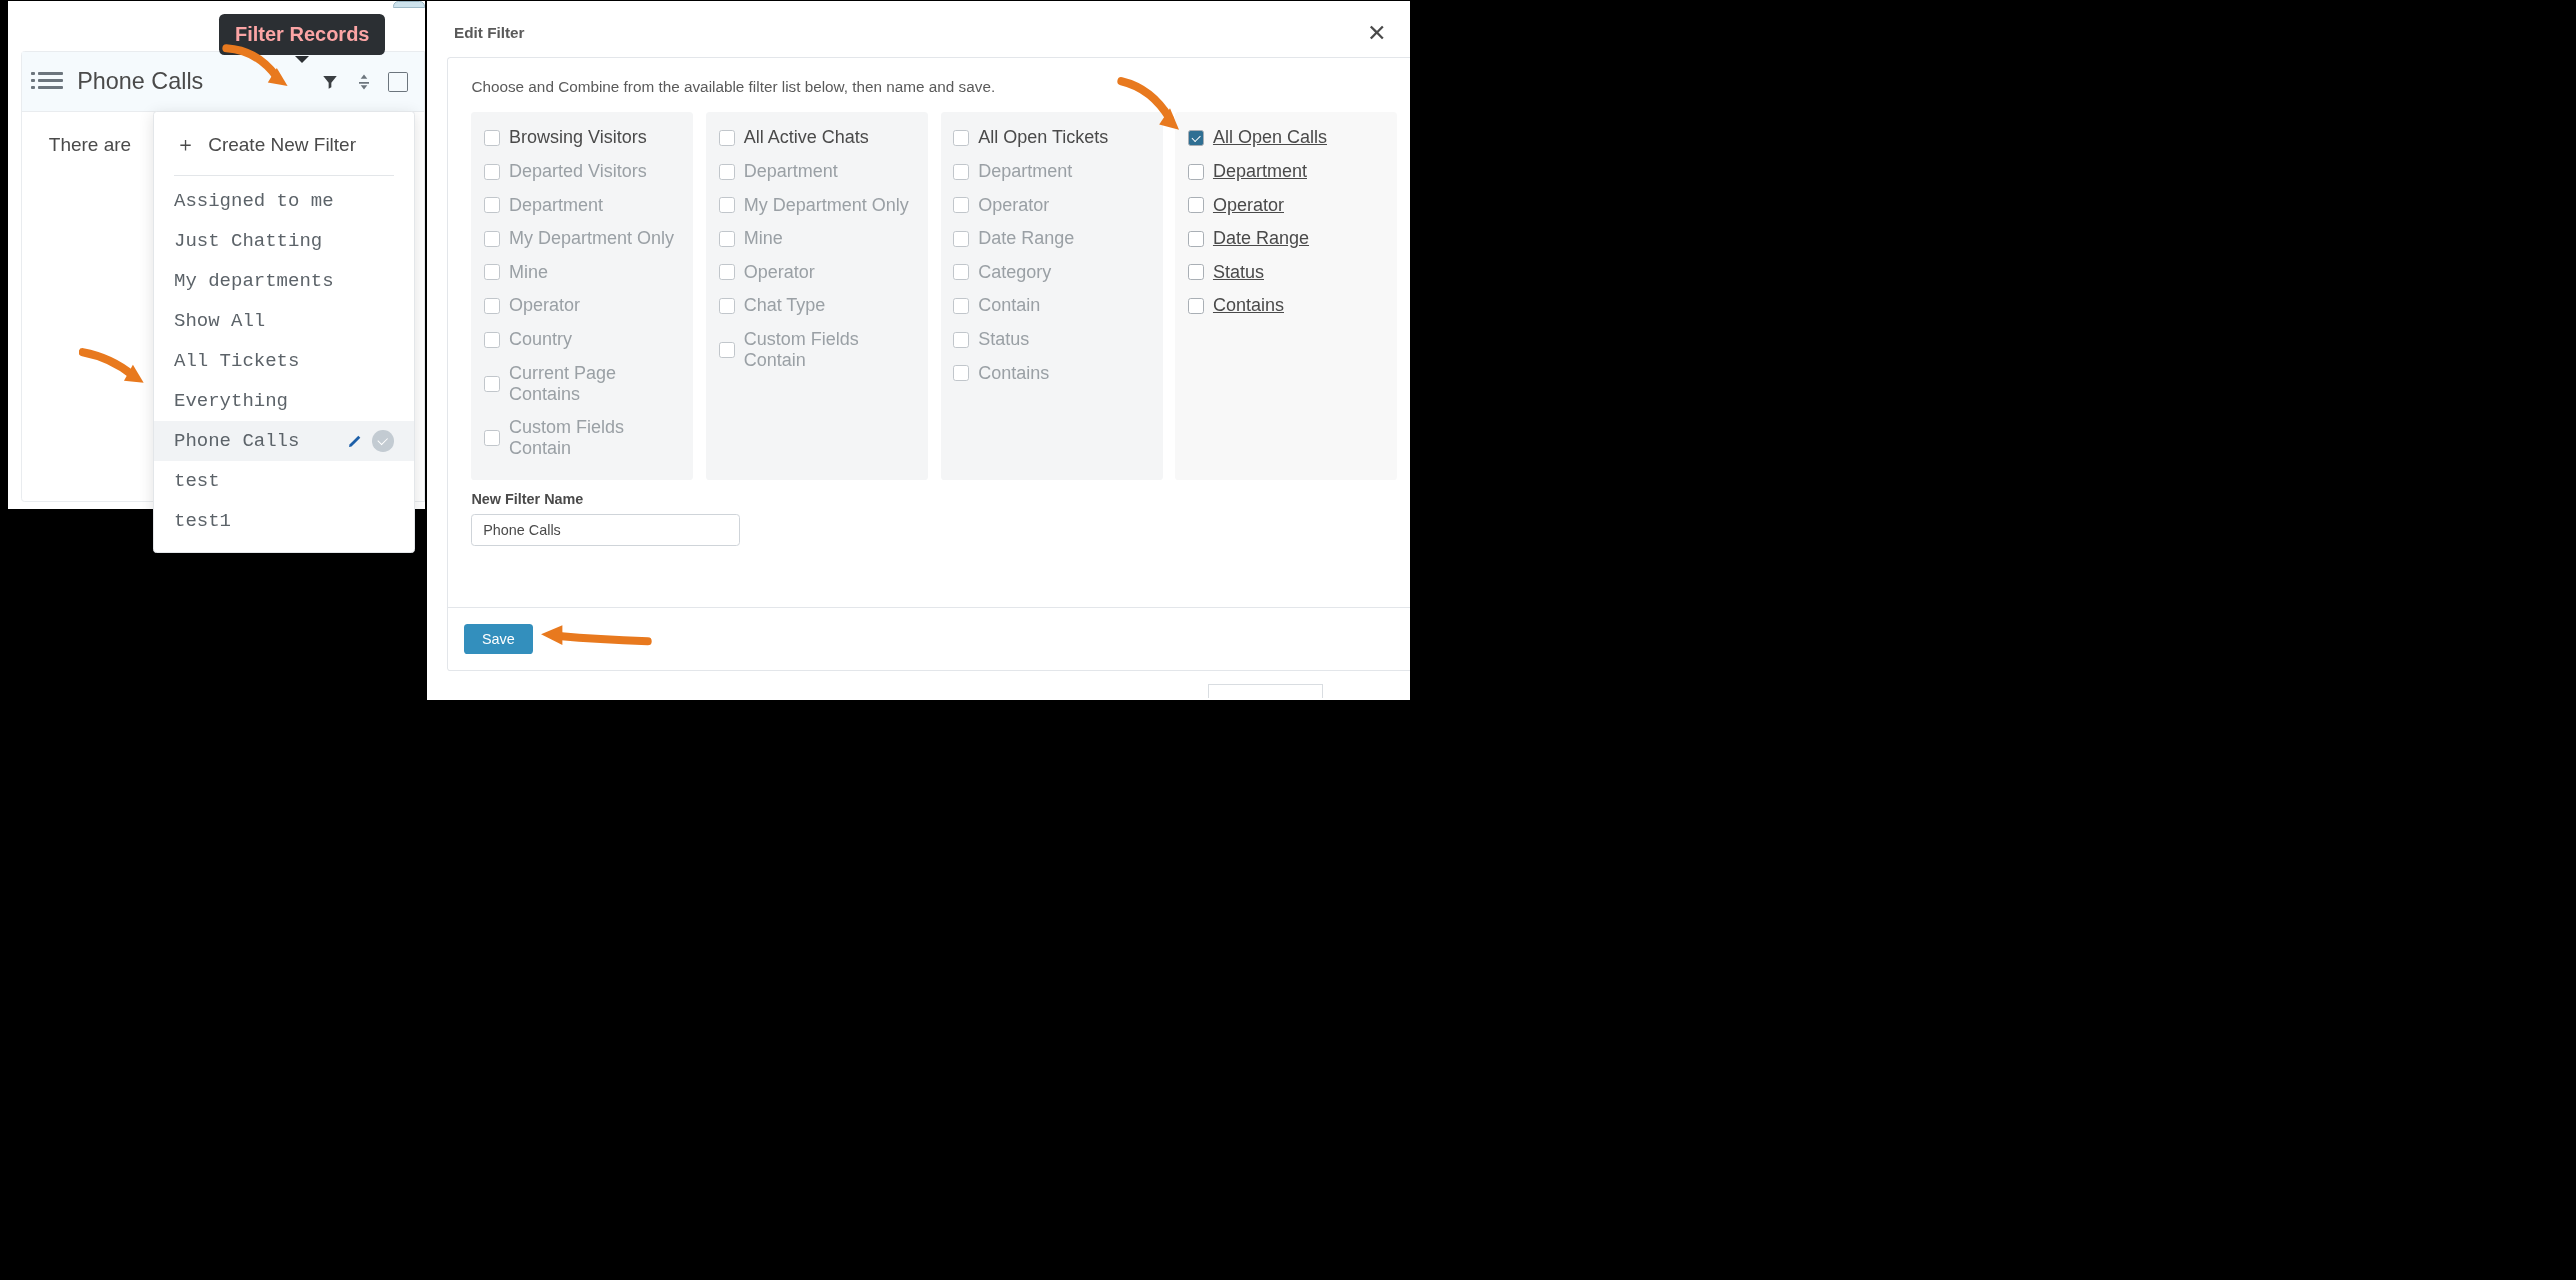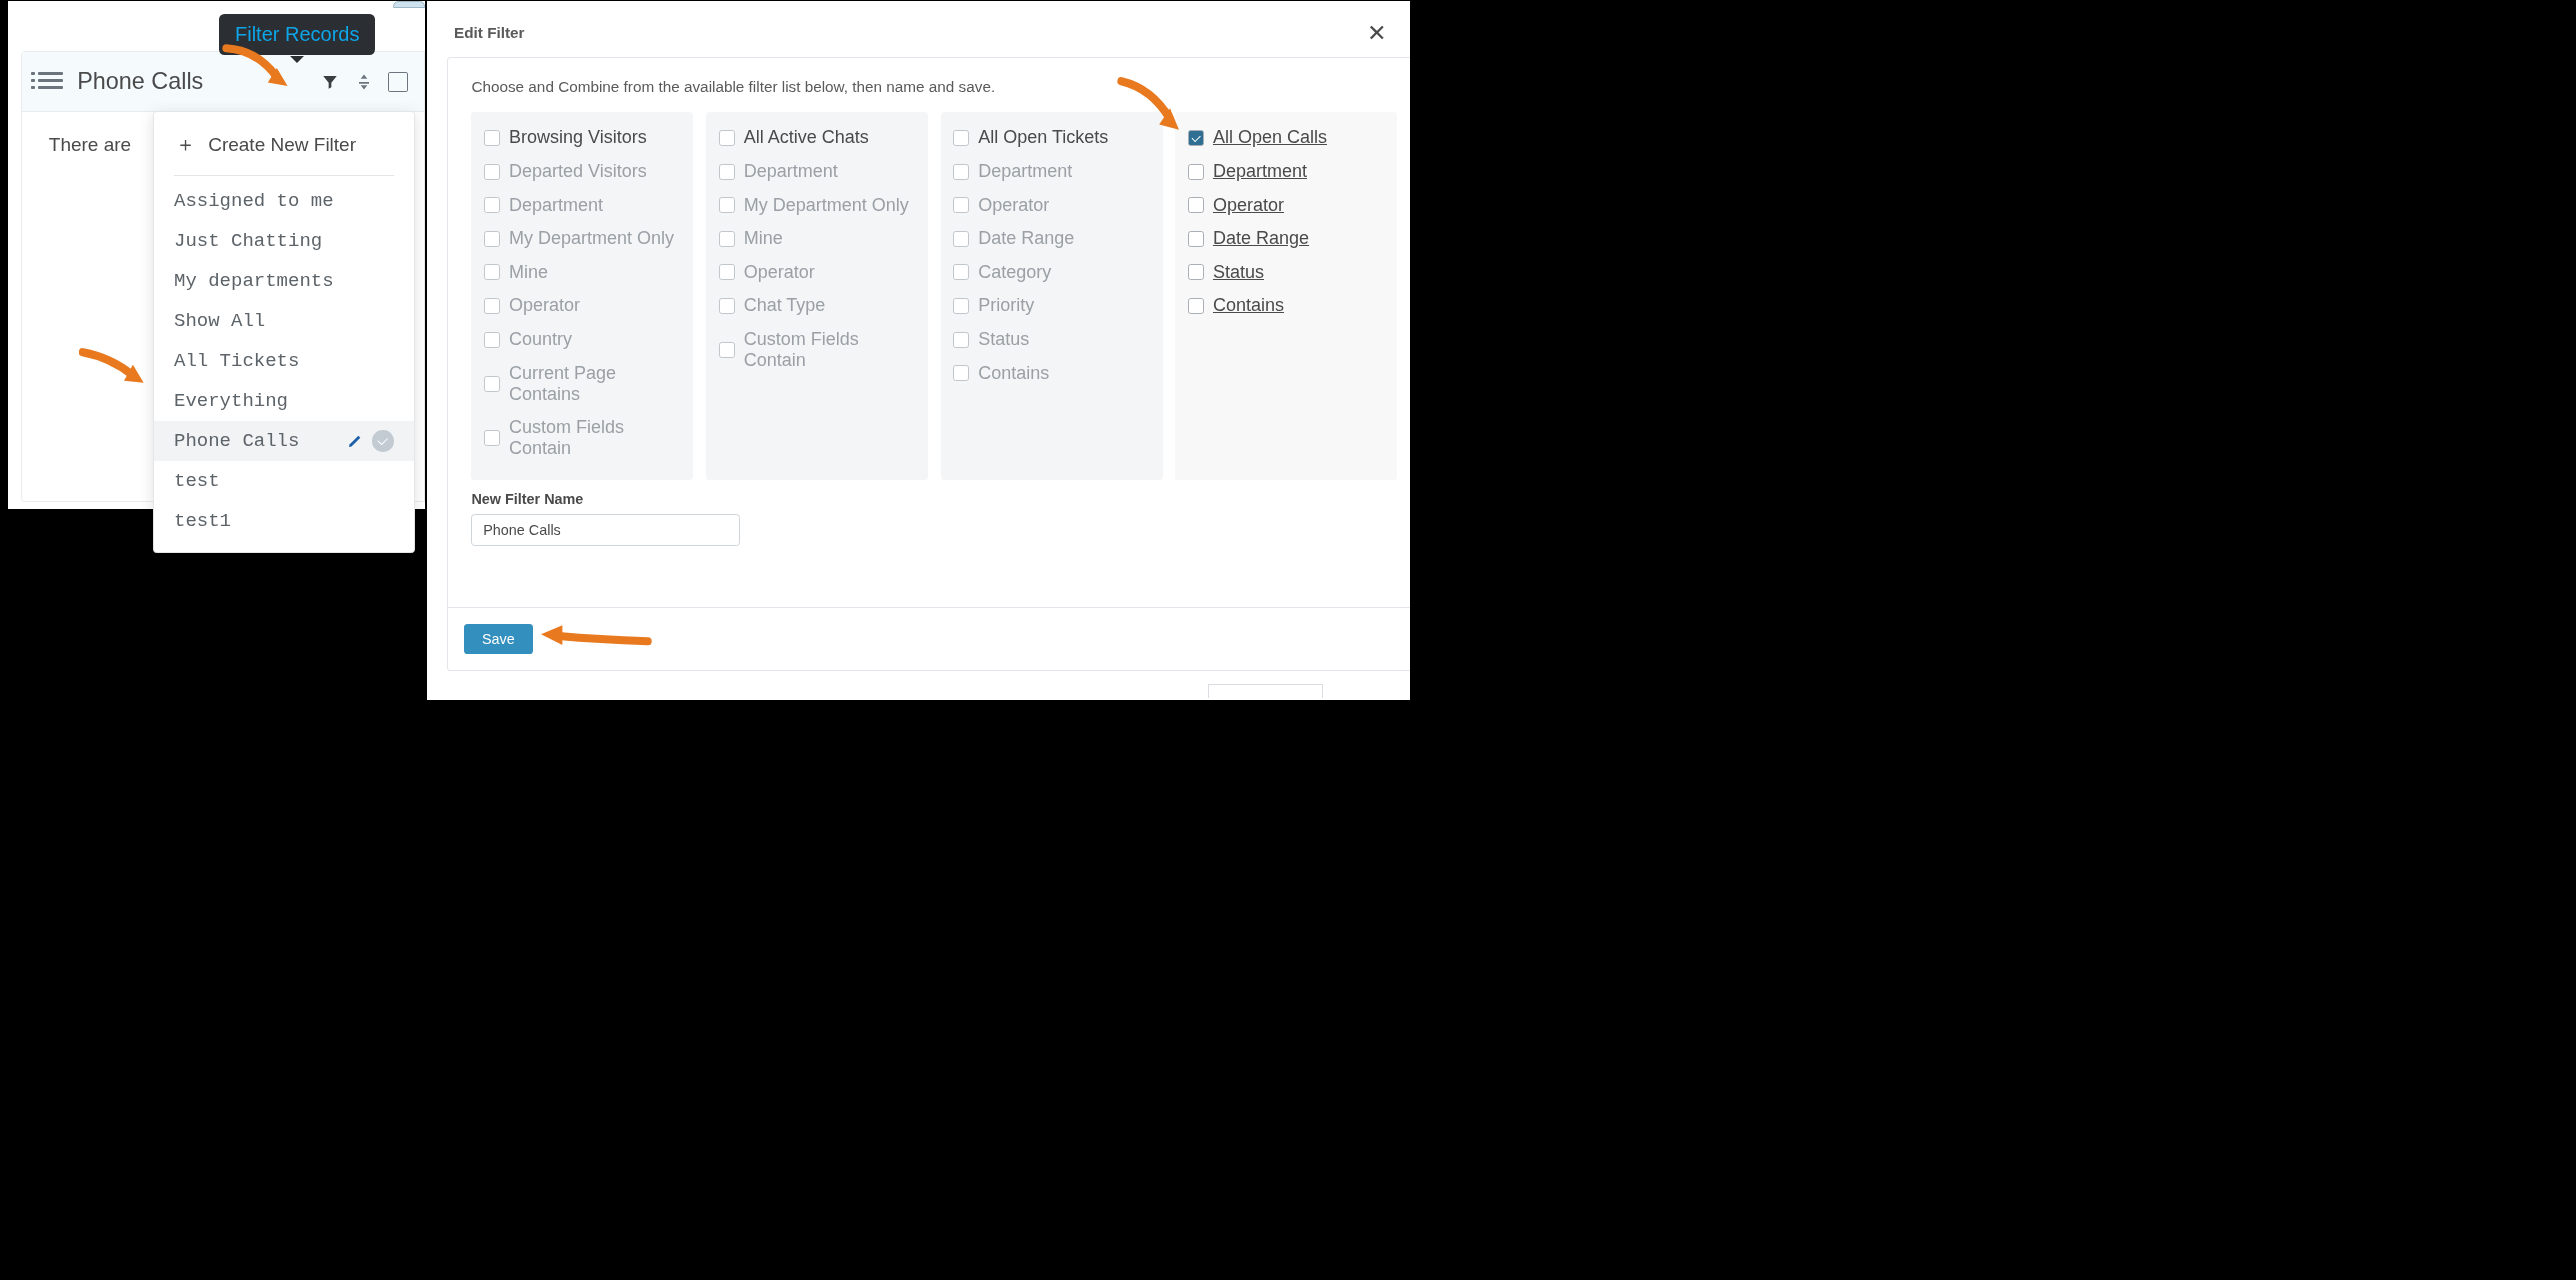--- a/index.html
+++ b/index.html
@@ -13,21 +13,21 @@
   .icon-list{width:25px;height:20px;}
   .icon-list span{display:block;height:3.6px;background:#6c757d;border-radius:0.9px;margin-bottom:3.6px;position:relative;}
   .icon-list span:before{content:"";position:absolute;left:-7.2px;top:0;width:4.5px;height:3.6px;background:#6c757d;border-radius:0.9px;}
   .lp-title{font-size:23.4px;color:#4a4a4a;}
   .lp-spacer{flex:1;}
   .filter-icon{width:18px;height:18px;}
   .sort-icon{width:20px;height:20px;display:flex;align-items:center;justify-content:center;}
   .lp-chk{width:20px;height:20px;border:1.8px solid #6c757d;border-radius:1.8px;}
   .lp-body{padding:21.6px 27px;font-size:19px;color:#4a4a4a;}
   
-  .tooltip{position:absolute;left:219px;top:13.5px;background:#2b2f33;color:#0ea5e9;padding:9px 16px;border-radius:5.4px;font-size:20px;}
+  .tooltip{position:absolute;left:219px;top:13.5px;background:#2b2f33;color:#fca5a5;padding:9px 16px;border-radius:5.4px;font-size:20px;font-weight:bold;}
   .tooltip:after{content:"";position:absolute;left:50%;bottom:-8px;transform:translateX(-50%);border:7.2px solid transparent;border-top-color:#2b2f33;border-bottom:none;}
   
   .dropdown{position:absolute;left:153px;top:111px;width:262px;background:#fff;border:0.9px solid #e3e6e9;border-radius:3.6px;box-shadow:0 3.6px 14.4px rgba(0,0,0,.12);padding:7.2px 0 10.8px;}
   .dd-create{display:flex;align-items:center;gap:12.6px;padding:12.6px 21.6px;font-size:19px;color:#4a4a4a;cursor:pointer;}
   .plus{font-size:20px;position:relative;top:-0.9px;}
   .dd-sep{height:0.9px;background:#e3e6e9;margin:3.6px 20px 5.4px;}
   .dd-item{display:flex;align-items:center;padding:9px 20px;font-size:19px;color:#5c6369;cursor:pointer;font-family:Liberation Mono, monospace;}
   .dd-item.active{background:#f1f3f5;}
   .dd-item .grow{flex:1;}
   .pencil{width:16px;height:16px;margin-right:9px;}
@@ -228,21 +228,21 @@
             <div class="opt sub">
               <div class="cb"></div>
               <span>Date Range</span>
             </div>
             <div class="opt sub">
               <div class="cb"></div>
               <span>Category</span>
             </div>
             <div class="opt sub">
               <div class="cb"></div>
-              <span>Priority</span>
+              <span>Contain</span>
             </div>
             <div class="opt sub">
               <div class="cb"></div>
               <span>Status</span>
             </div>
             <div class="opt sub">
               <div class="cb"></div>
               <span>Contains</span>
             </div>
           </div>

